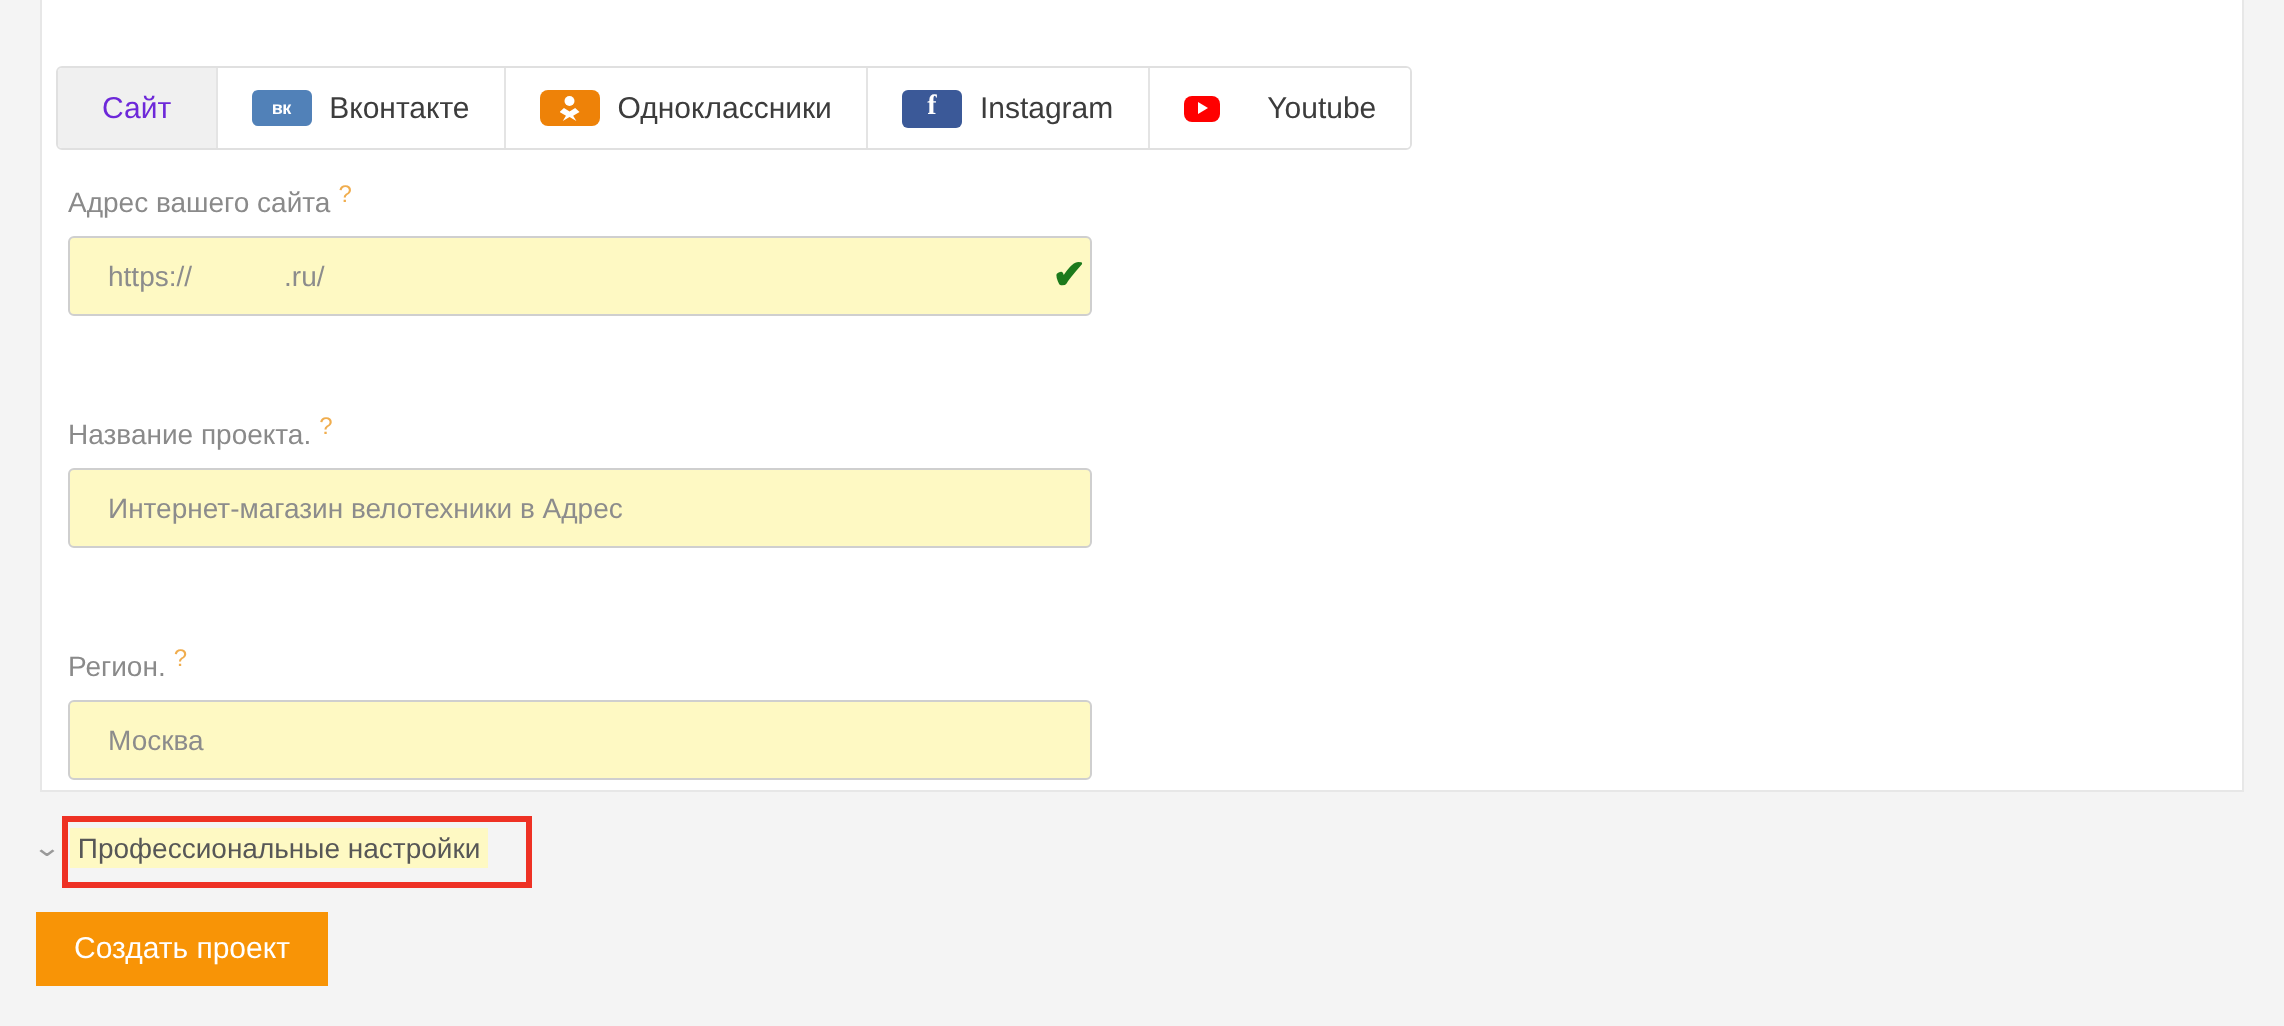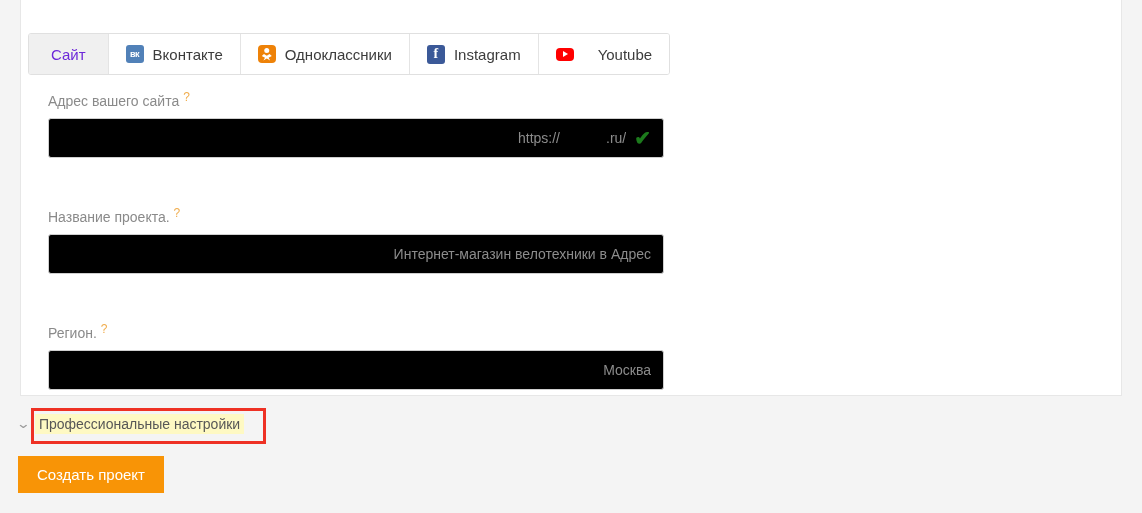--- a/index.html
+++ b/index.html
@@ -59,21 +59,21 @@
   }
   .tab:last-child { border-right: none; gap: 24px; }
   .tab.active {
     background: #f0f0f0;
     color: #6d28d9;
     padding: 0 22px;
   }
 
   
   .ic {
-    width: 18px;
+    width: 30px;
     height: 18px;
     border-radius: 3px;
     display: inline-flex;
     align-items: center;
     justify-content: center;
     flex: 0 0 auto;
     position: relative;
   }
   .ic-vk {
     background: #5181b8;
@@ -134,48 +134,48 @@
   }
   .ic-yt .yt-tri {
     width: 0; height: 0;
     border-left: 5px solid #fff;
     border-top: 3.2px solid transparent;
     border-bottom: 3.2px solid transparent;
     margin-left: 1.5px;
   }
 
   
-  .form { position: absolute; left: 48px; top: 93px; text-align: right; }
+  .form { position: absolute; left: 34px; top: 93px; }
   .field { margin-bottom: 0; }
   .field-label {
     font-size: 14px;
     color: #8a8a8a;
     margin-bottom: 9px;
     display: flex;
     align-items: flex-start;
     gap: 4px;
   }
   .help-mark {
     color: #f0ad4e;
     font-size: 12px;
     line-height: 1;
     position: relative;
     top: -2px;
     cursor: help;
   }
   .input {
-    width: 616px;
+    width: 512px;
     height: 40px;
     border: 1px solid #cfcfcf;
     border-radius: 3px;
     box-sizing: border-box;
-    background: #000000;
-    display: flex;
-    align-items: center;
-    padding: 0 12px 0 19px;
+    background: #fef9c3;
+    display: flex;
+    align-items: center;
+    padding: 0 2px 0 19px;
     font-size: 14px;
     color: #8c8c8c;
     position: relative;
     cursor: text;
   }
   .input-text { flex: 1; white-space: nowrap; overflow: hidden; }
   .redacted {
     display: inline-block;
     width: 46px;
     vertical-align: baseline;

